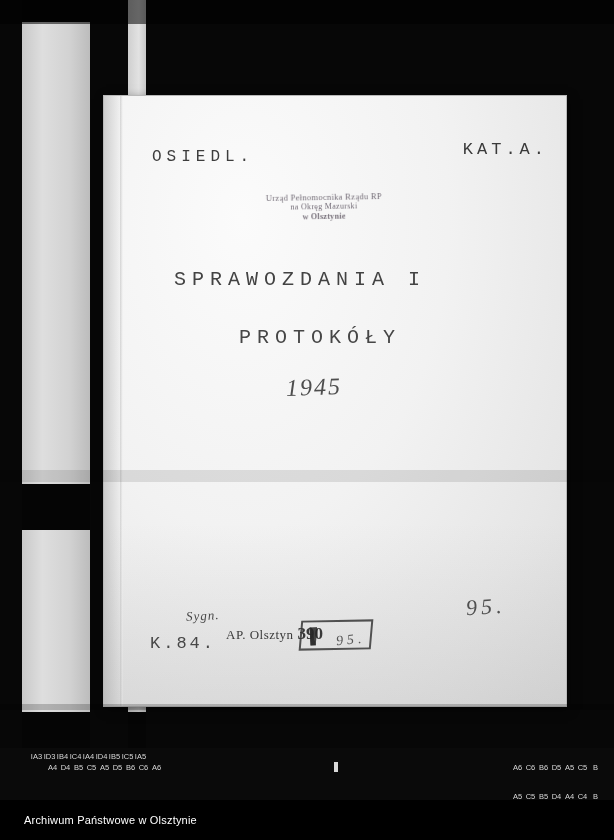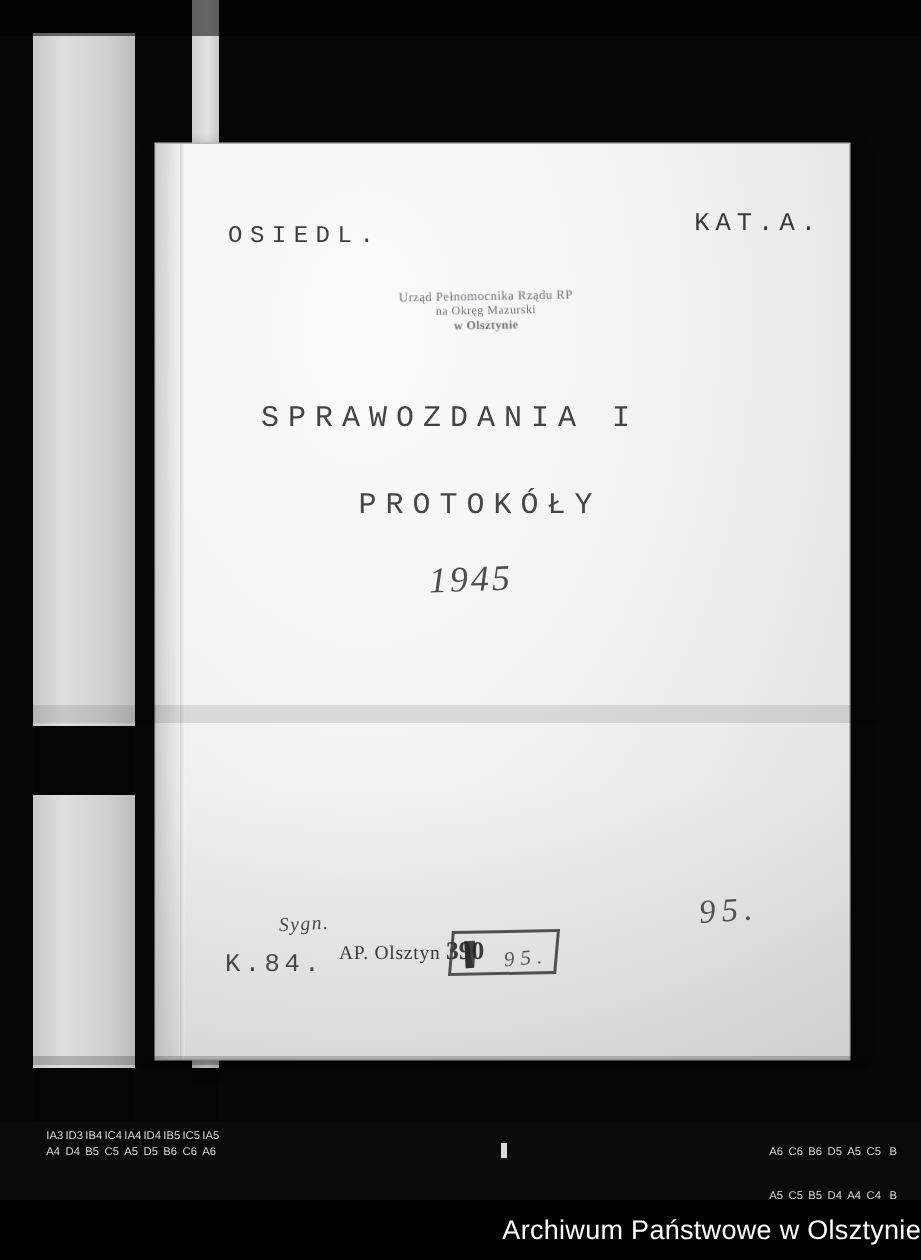--- a/index.html
+++ b/index.html
@@ -220,44 +220,43 @@
     white-space: nowrap;
   }
   .patch {
     display: inline-block;
     width: 13px;
     text-align: center;
     font-size: 7.5px;
     letter-spacing: 0;
   }
   .row-left-1 { left: 30px; top: 4px; }
-  .row-left-2 { left: 29px; top: 15px; }
+  .row-left-2 { left: 46px; top: 15px; }
   .row-right-1 { right: 12px; top: 4px; margin-top: 40px; }
   .row-right-2 { right: 12px; top: 15px; }
   .center-mark {
     position: absolute;
     left: 334px; top: 14px;
     width: 4px; height: 10px;
     background: #d9d9d9;
   }
 
   
   .footer {
     position: absolute;
     left: 0; top: 800px;
     width: 614px; height: 40px;
     background: #000;
     color: #ffffff;
-    font-size: 18px;
+    font-size: 11px;
     display: flex;
     align-items: center;
-    padding-left: 10px;
+    padding-left: 24px;
     box-sizing: border-box;
     letter-spacing: .2px;
-    justify-content: flex-end;
   }
 </style>
 </head>
 <body>
 
 <div id="page">
 
   <div class="scan-area">
 
     <div class="film-strip-left"></div>

